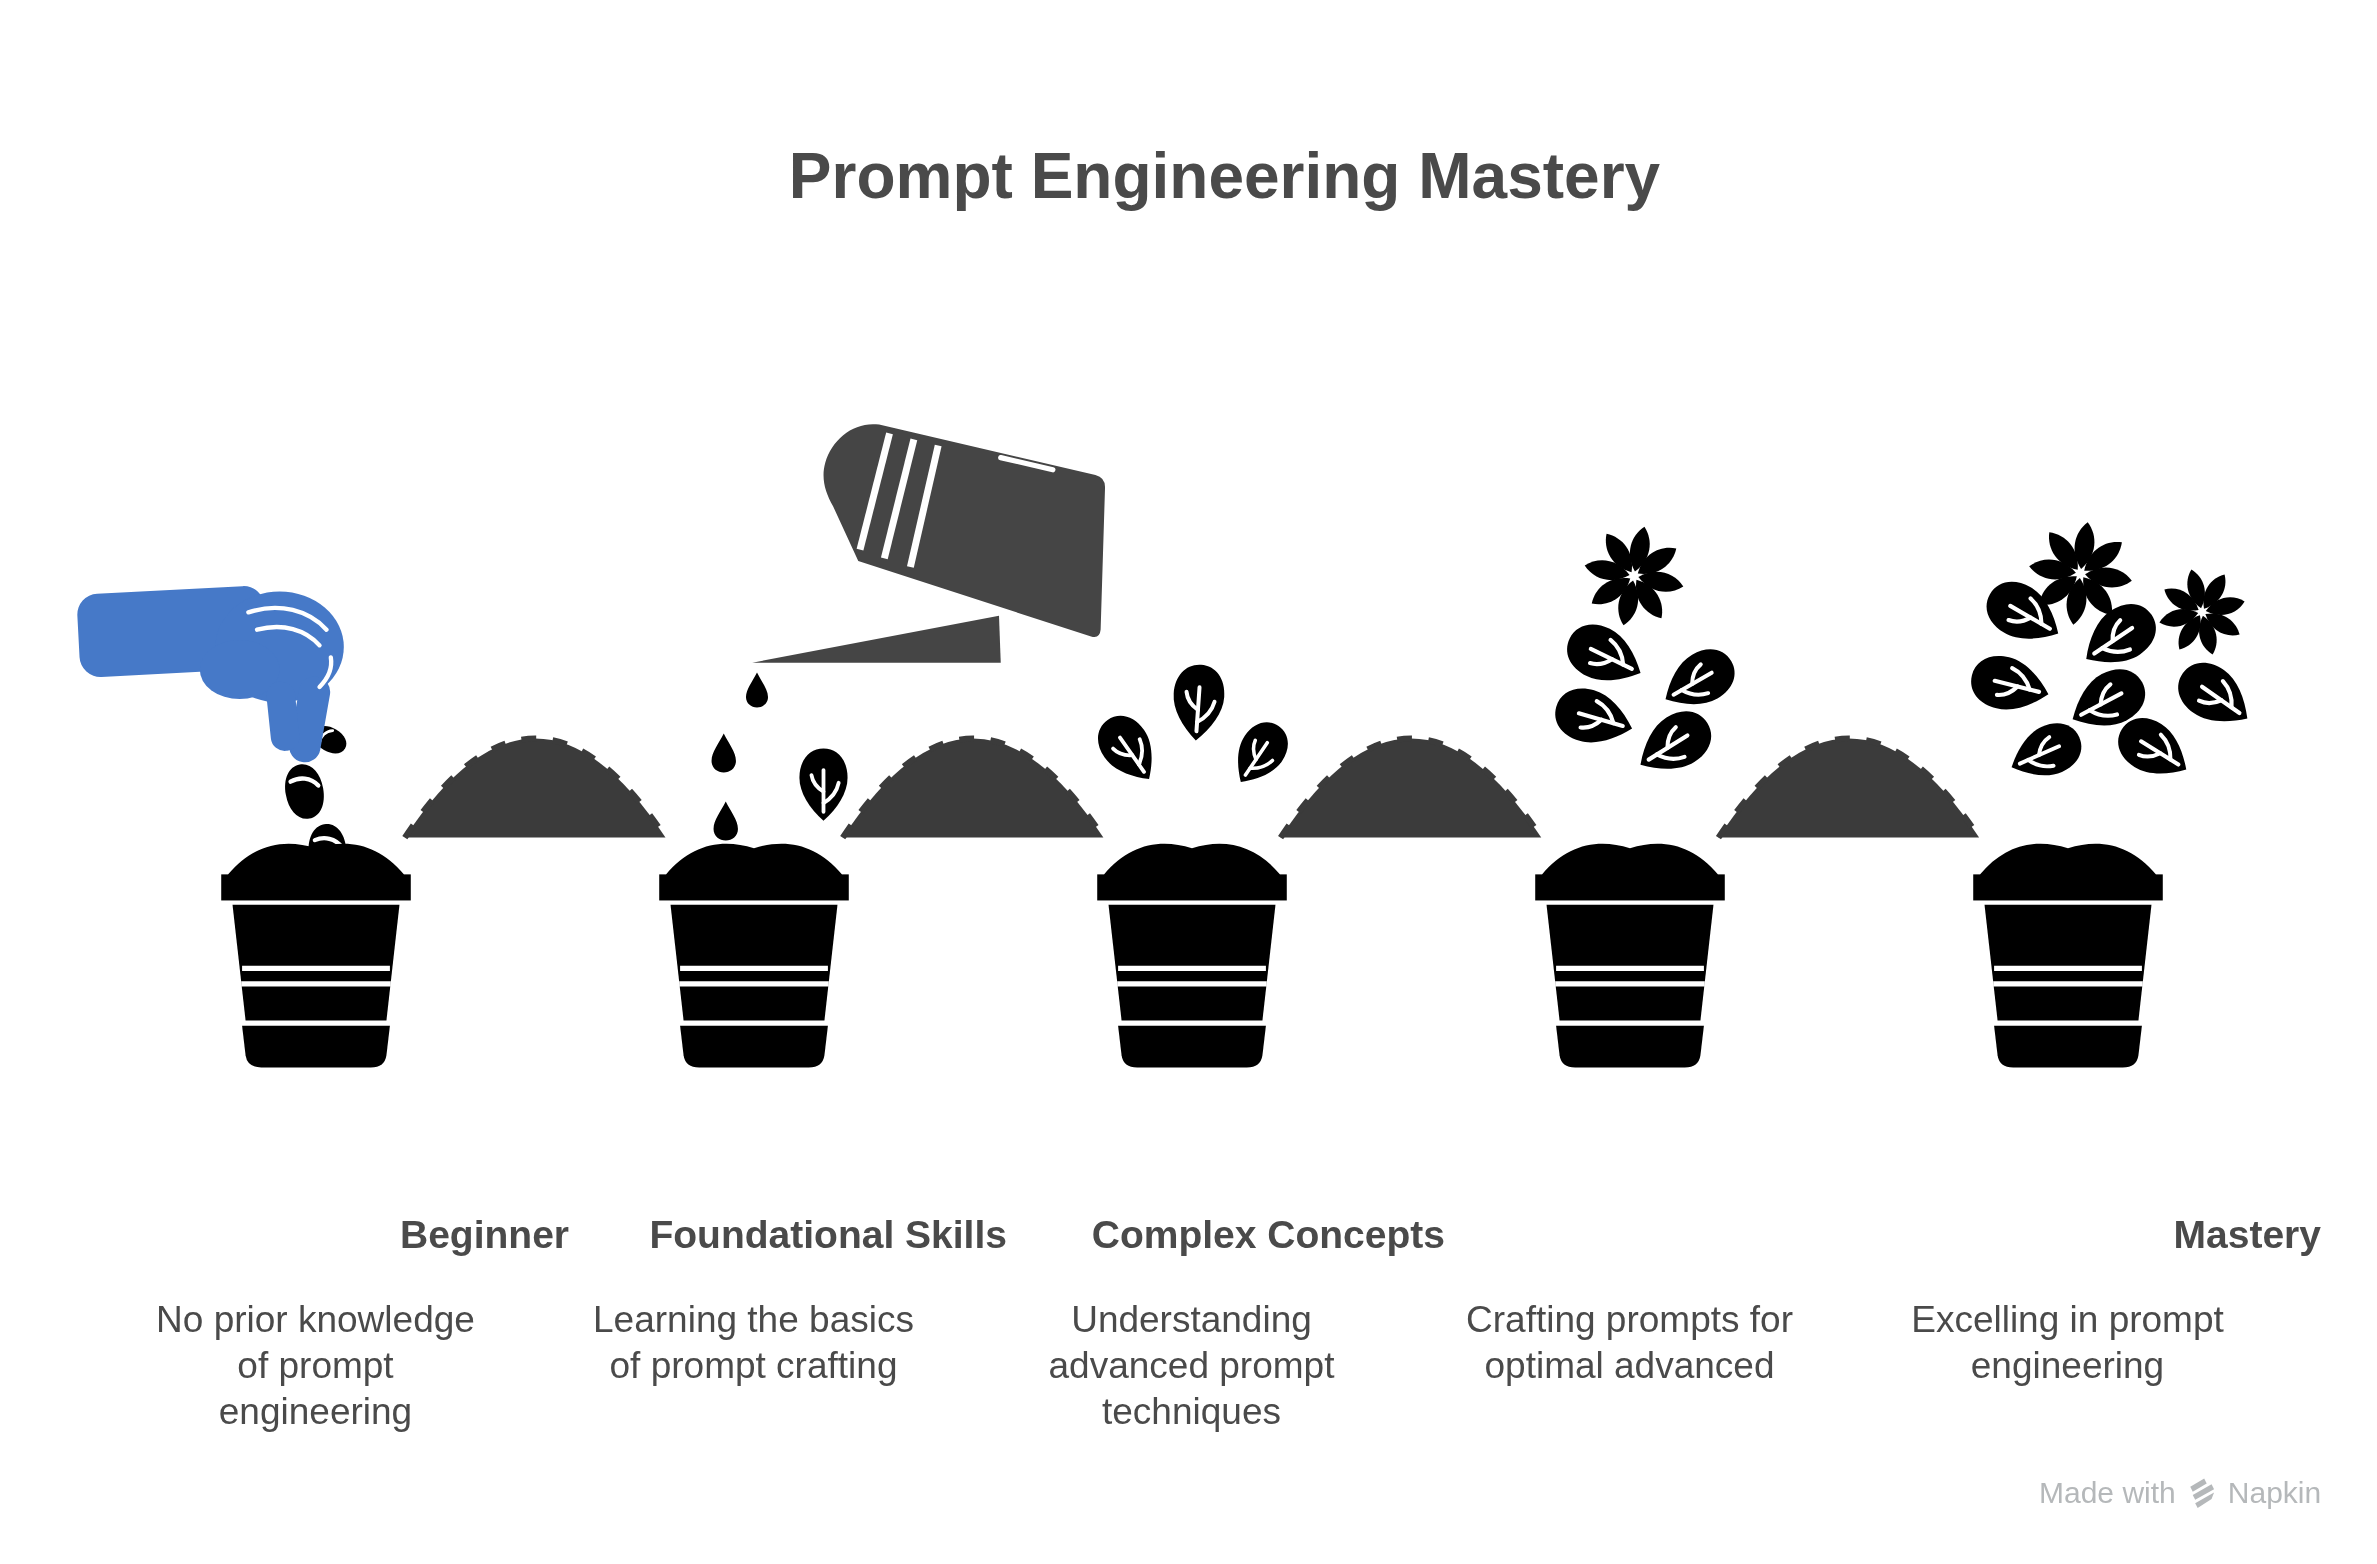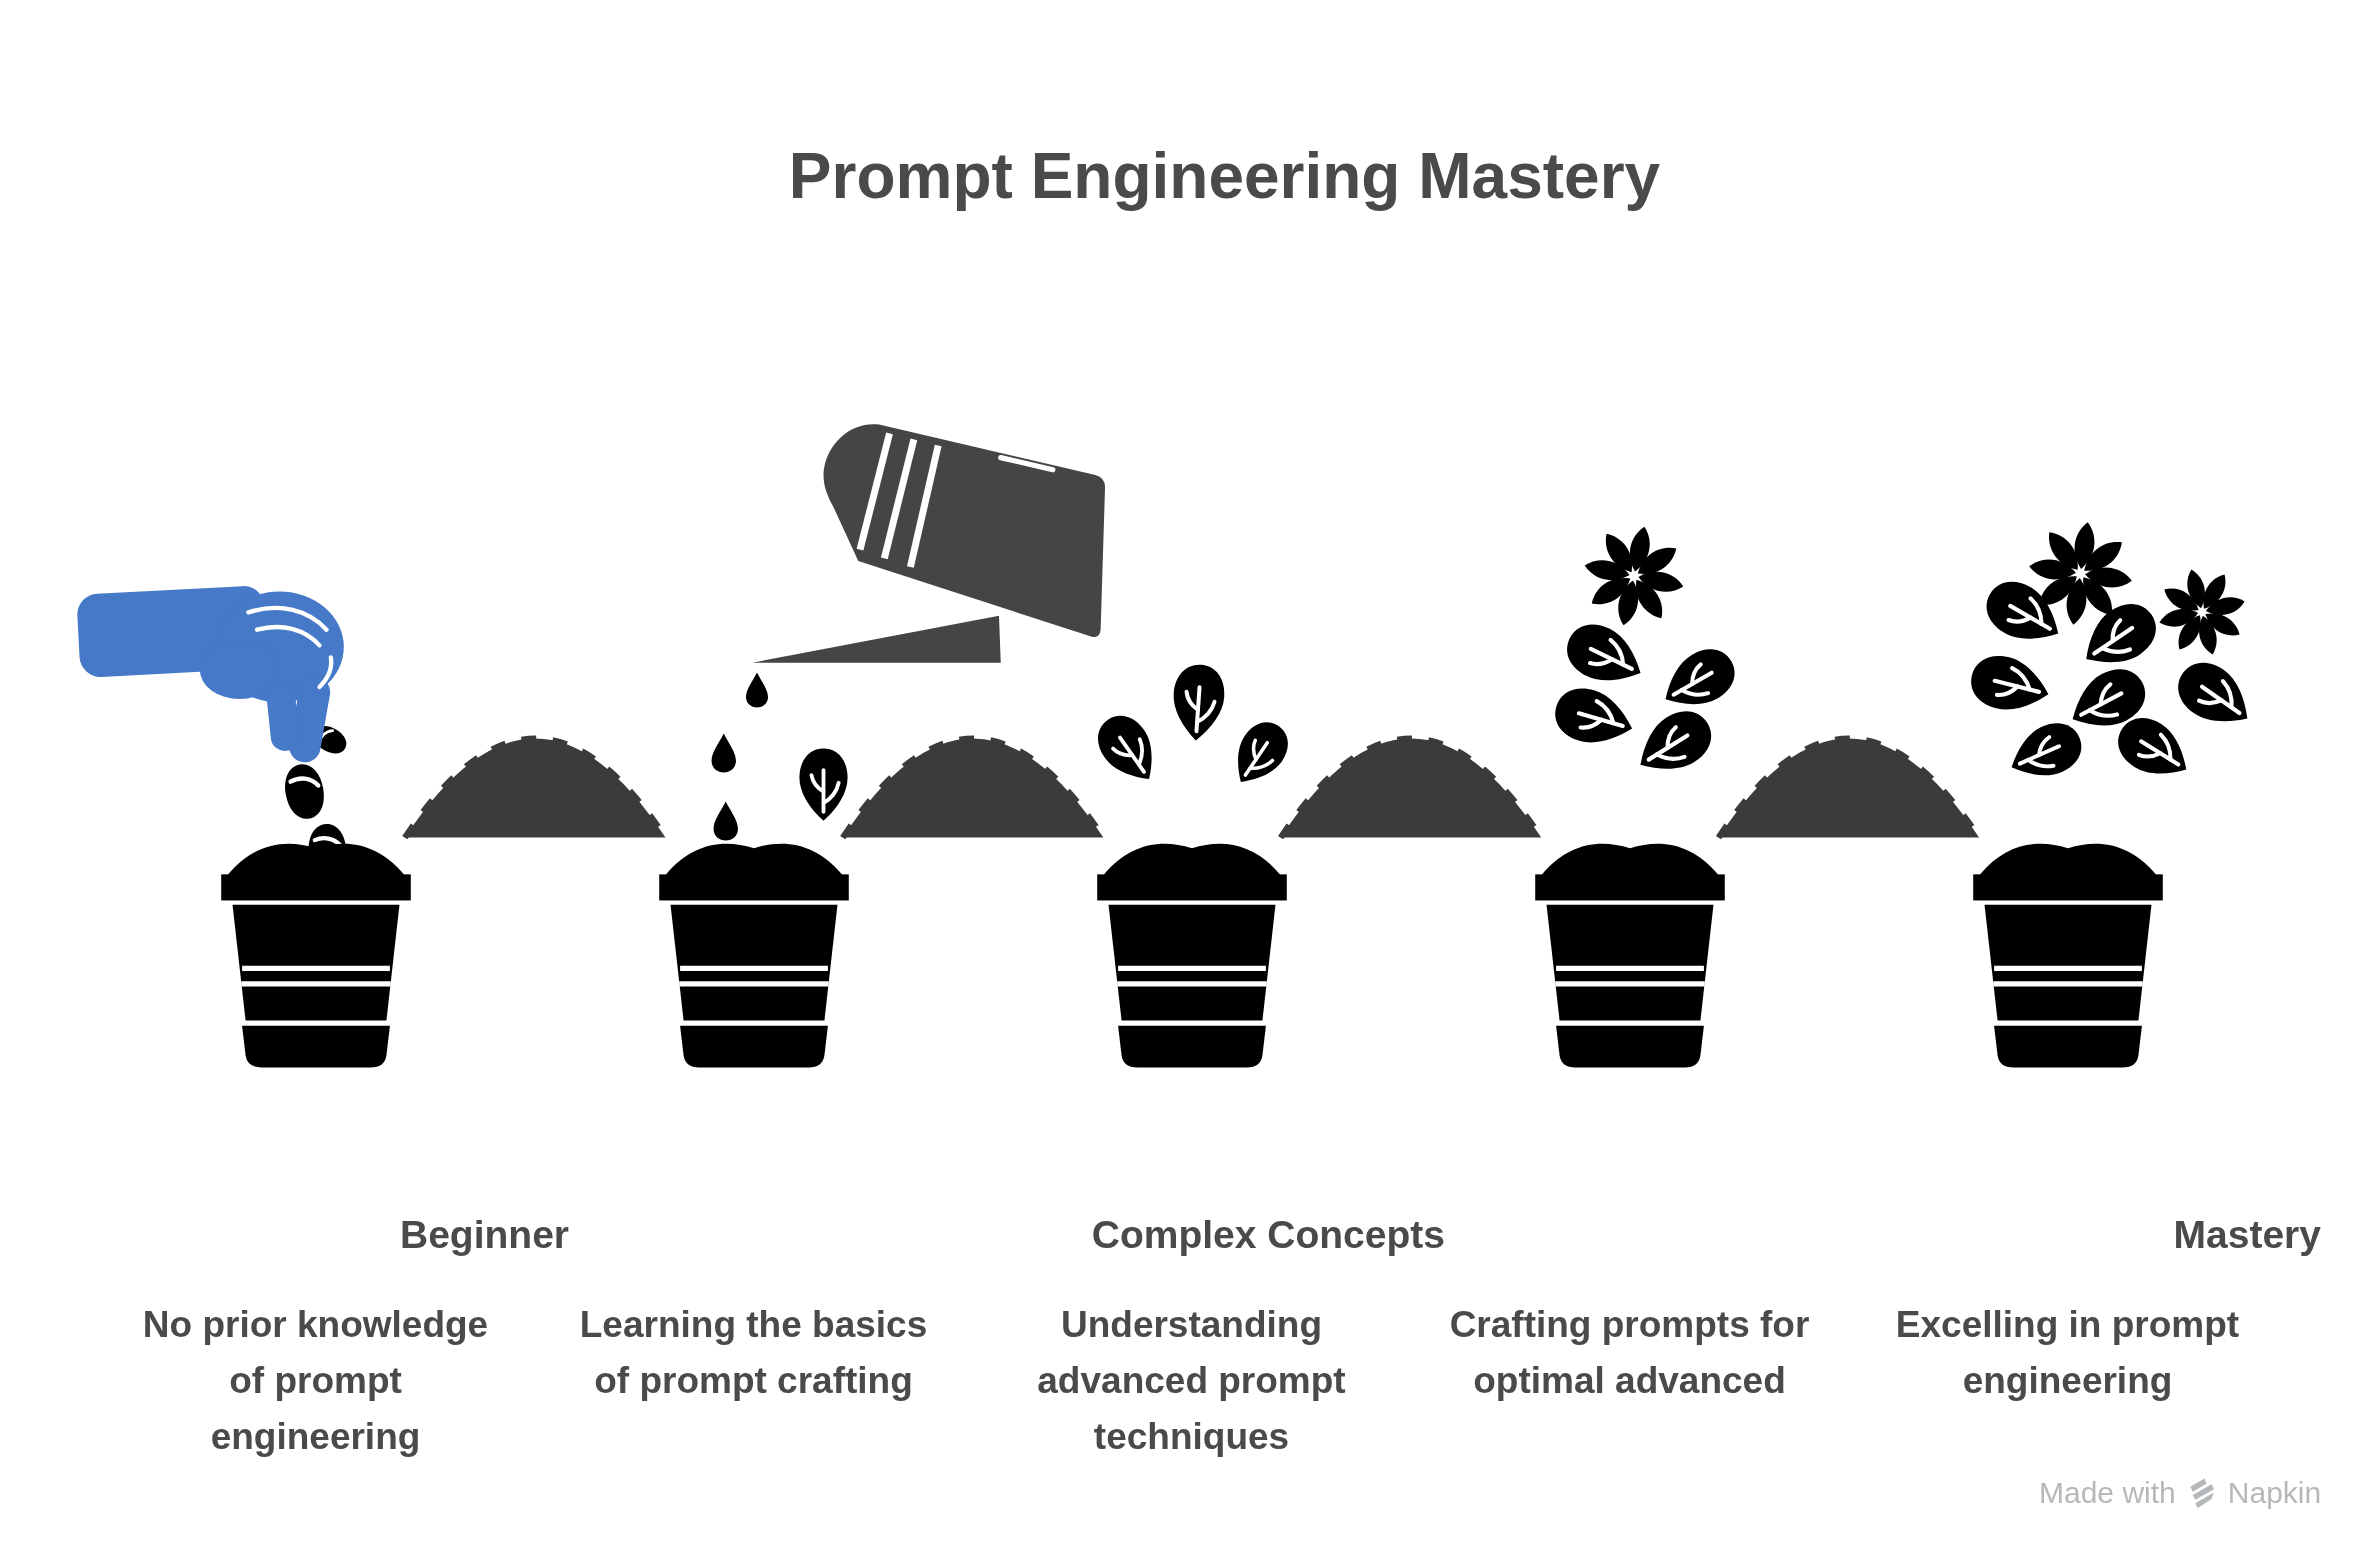--- a/index.html
+++ b/index.html
@@ -13,21 +13,21 @@
   .stroke-only{fill:none !important;}
   .title{
     left:0;top:139px;width:100%;text-align:center;
     font-size:64px;font-weight:700;letter-spacing:0;margin-left:36px;
   }
   .stage{position:absolute;top:400px;width:438px;height:1130px;}
   .pot{position:absolute;left:119px;top:436px;width:200px;height:235px;}
   .label{position:absolute;top:813px;left:-35px;width:507px;text-align:right;font-size:39px;font-weight:700;}
   .desc{
     position:absolute;top:897px;left:-35px;width:507px;text-align:center;
-    font-size:37px;line-height:56px;white-space:pre-line;font-weight:700;
+    font-size:37px;line-height:46px;white-space:pre-line;font-weight:400;
   }
   .arcs{left:0;top:0;}
   .wm{
     position:absolute;left:2039px;top:1475px;display:flex;align-items:center;
     gap:11.3px;font-size:30px;font-weight:400;
   }
   .wm-logo{width:29.5px;height:35px;}
 </style>
 </head>
 <body>
@@ -131,20 +131,21 @@
       <svg class="abs" style="left:209px;top:271px;width:26px;height:38px" viewBox="0 0 30 44" width="26" height="38">
           <use href="#sym-drop"></use>
         </svg>
       <svg class="abs" style="left:174px;top:332px;width:29.5px;height:42px" viewBox="0 0 34 48" width="29.5" height="42">
           <use href="#sym-drop"></use>
         </svg>
       <svg class="abs" style="left:176px;top:400px;width:29.5px;height:42px" viewBox="0 0 34 48" width="29.5" height="42">
           <use href="#sym-drop"></use>
         </svg>
     </div>
+    <div class="label">Foundational Skills</div>
     <div class="desc">Learning the basics
 of prompt crafting</div>
   </div>
 
   <div class="stage" style="left:973px">
     <div class="abs cc" style="left: 0px; top: 0px; width: 100%; height: 100%; color: rgb(78, 135, 236);">
       <svg class="abs" style="left:115px;top:311px;width:80px;height:76px;transform:rotate(-35deg)" viewBox="0 0 92 88" width="80" height="76">
           <use href="#sym-leaf"></use>
         </svg>
       <svg class="abs" style="left:188px;top:262px;width:75px;height:80px;transform:rotate(4deg)" viewBox="0 0 86 92" width="75" height="80">

